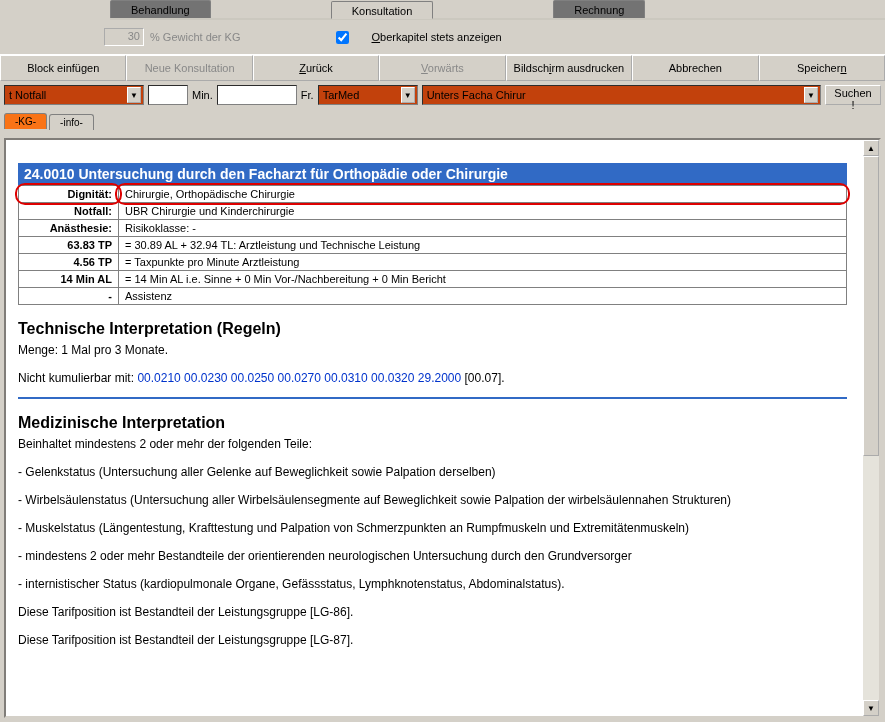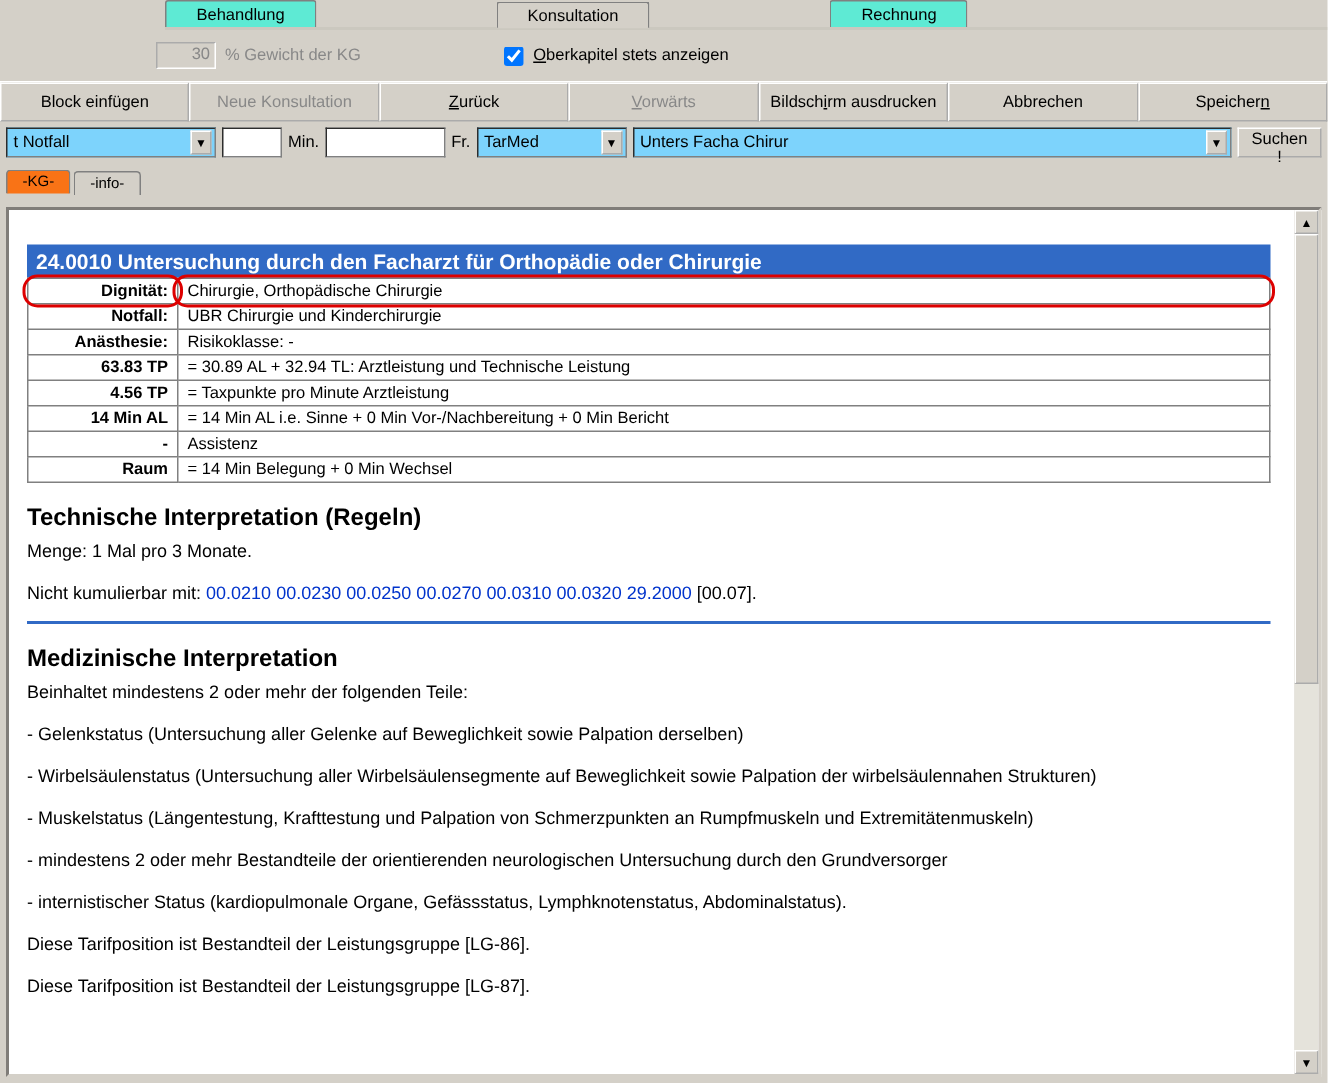--- a/index.html
+++ b/index.html
@@ -17,21 +17,21 @@
   .tabs-top {
     display: flex;
     margin-left: 110px;
     height: 20px;
     border-bottom: 2px solid #cbc8bf;
   }
   .tab {
     padding: 3px 20px 2px 20px;
     border: 1px solid #808080;
     border-bottom: none;
-    background: #5eead4;
+    background: #737373;
     margin-right: 120px;
     cursor: pointer;
     border-top-left-radius: 2px;
     border-top-right-radius: 2px;
   }
   .tab.active {
     background: #d4d0c8;
     border-bottom: 1px solid #d4d0c8;
     position: relative;
     top: 1px;
@@ -45,21 +45,21 @@
   .num-box {
     width: 40px;
     height: 18px;
     background: #d4d0c8;
     border: 1px inset #fff;
     text-align: right;
     padding: 1px 3px;
     color: #888;
   }
   .lbl-gray { color: #888; margin-right: 90px; }
-  .checklabel { display: flex; align-items: center; gap: 4px; }
+  .checklabel { display: flex; align-items: center; gap: 20px; }
   .checklabel .u { text-decoration: underline; }
   .highlight-oval {
     border: 2px solid #d00;
     border-radius: 10px;
     padding: 2px 8px;
     display: inline-flex;
     align-items: center;
     gap: 4px;
     margin-left: 64px;
   }
@@ -81,21 +81,21 @@
 
   .filter-row {
     display: flex;
     align-items: center;
     gap: 4px;
     padding: 4px 4px;
   }
   .combo {
     height: 20px;
     border: 1px inset #808080;
-    background: #7dd3fc;
+    background: #c2410c;
     display: flex;
     align-items: center;
     padding: 0 2px 0 4px;
   }
   .combo .arrow {
     width: 14px;
     height: 16px;
     background: #d4d0c8;
     border: 1px outset #fff;
     margin-left: 3px;
@@ -311,24 +311,20 @@
             <td class="kr">4.56 TP</td>
             <td>= Taxpunkte pro Minute Arztleistung</td>
           </tr>
       <tr>
             <td class="kr">14 Min AL</td>
             <td>= 14 Min AL i.e. Sinne + 0 Min Vor-/Nachbereitung + 0 Min Bericht</td>
           </tr>
       <tr>
             <td class="kr">-</td>
             <td>Assistenz</td>
-          </tr>
-      <tr>
-            <td class="k">Raum</td>
-            <td>= 14 Min Belegung + 0 Min Wechsel</td>
           </tr>
     </tbody>
       </table>
 
     <div class="blk">
       <div class="section-h">Technische Interpretation (Regeln)</div>
       <div>Menge: 1 Mal pro 3 Monate.</div>
       <div class="para">
         <span>Nicht kumulierbar mit: </span>
         <a>00.0210</a>

